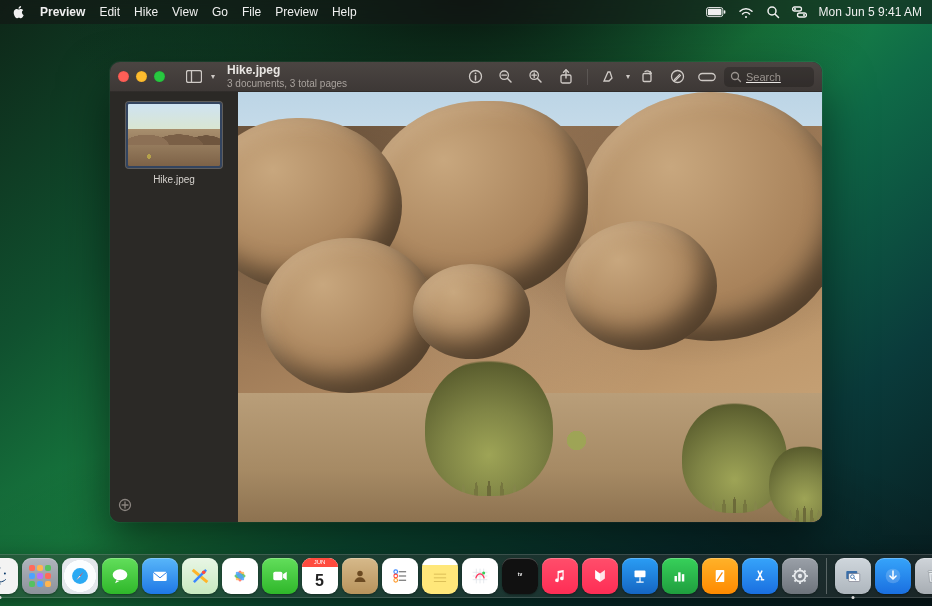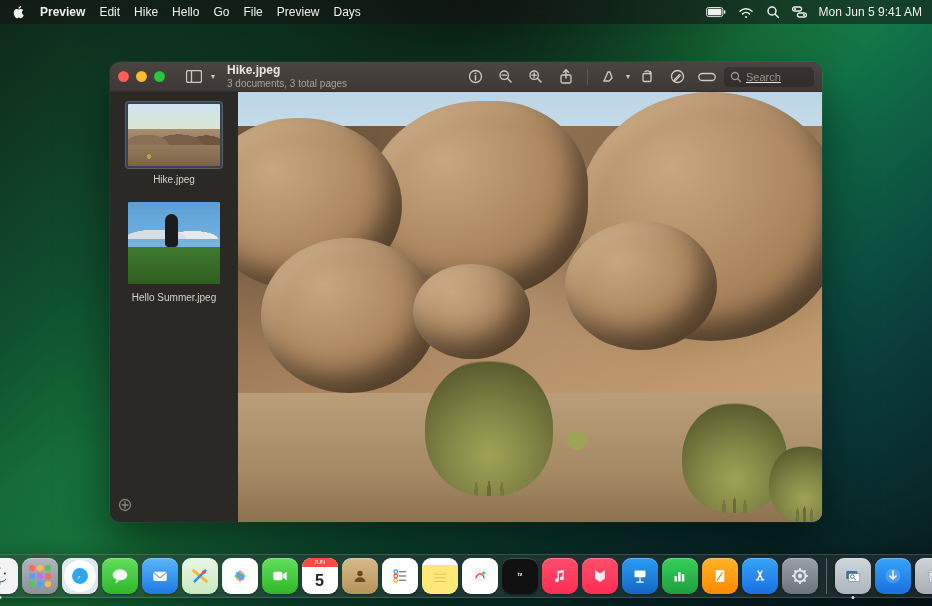--- a/index.html
+++ b/index.html
@@ -190,25 +190,25 @@
   <div class="menubar">
     <div class="left">
       <span class="apple-logo menu-item">
         <svg viewBox="0 0 16 16" width="14" height="14">
             <path d="M11.3 8.5c0-1.7 1.4-2.5 1.5-2.6-0.8-1.2-2.1-1.3-2.5-1.3-1.1-0.1-2.1 0.6-2.6 0.6-0.6 0-1.4-0.6-2.3-0.6-1.2 0-2.3 0.7-2.9 1.8-1.2 2.1-0.3 5.3 0.9 7 0.6 0.8 1.3 1.8 2.2 1.7 0.9 0 1.2-0.6 2.3-0.6 1.1 0 1.4 0.6 2.3 0.6 1 0 1.6-0.9 2.2-1.7 0.7-1 1-1.9 1-2 0 0-1.9-0.7-2-2.9zM9.7 3.3c0.5-0.6 0.8-1.4 0.7-2.3-0.7 0-1.6 0.5-2.1 1.1-0.5 0.5-0.9 1.4-0.8 2.2 0.8 0.1 1.7-0.4 2.2-1z"></path>
           </svg>
       </span>
       <span class="menu-item app-name">Preview</span>
       <span class="menu-item">Edit</span>
       <span class="menu-item">Hike</span>
-      <span class="menu-item">Hello</span>
+      <span class="menu-item">View</span>
       <span class="menu-item">Go</span>
       <span class="menu-item">File</span>
       <span class="menu-item">Preview</span>
-      <span class="menu-item">Days</span>
+      <span class="menu-item">Help</span>
     </div>
     <div class="right">
       <span class="status-icon">
         <svg width="20" height="11" viewBox="0 0 22 12">
             <rect x="0.5" y="0.5" width="18" height="10" rx="2.5" fill="none" stroke="#f0f0f0"></rect>
             <rect x="2" y="2" width="15" height="7" rx="1.2" fill="#f0f0f0"></rect>
             <rect x="19.5" y="3.5" width="1.8" height="4" rx="0.9" fill="#f0f0f0"></rect>
           </svg>
       </span>
       <span class="status-icon">
@@ -322,26 +322,20 @@
 
     <div class="window-body">
       <div class="sidebar">
         <div class="sidebar-scroll">
           <div class="thumb selected">
             <div class="thumb-img thumb-hike">
               <div class="scene-hike"></div>
                 <div class="bush"></div>
             </div>
             <div class="thumb-label">Hike.jpeg</div>
-          </div>
-          <div class="thumb">
-            <div class="thumb-img thumb-summer">
-              <div class="scene-summer"></div>
-            </div>
-            <div class="thumb-label">Hello Summer.jpeg</div>
           </div>
         </div>
         <div class="sidebar-footer">
           <svg width="14" height="14" viewBox="0 0 14 14">
               <circle cx="7" cy="7" r="5.5" stroke-width="1.3"></circle>
               <line x1="7" y1="4" x2="7" y2="10" stroke-width="1.3" stroke-linecap="round"></line>
               <line x1="4" y1="7" x2="10" y2="7" stroke-width="1.3" stroke-linecap="round"></line>
             </svg>
         </div>
       </div>

